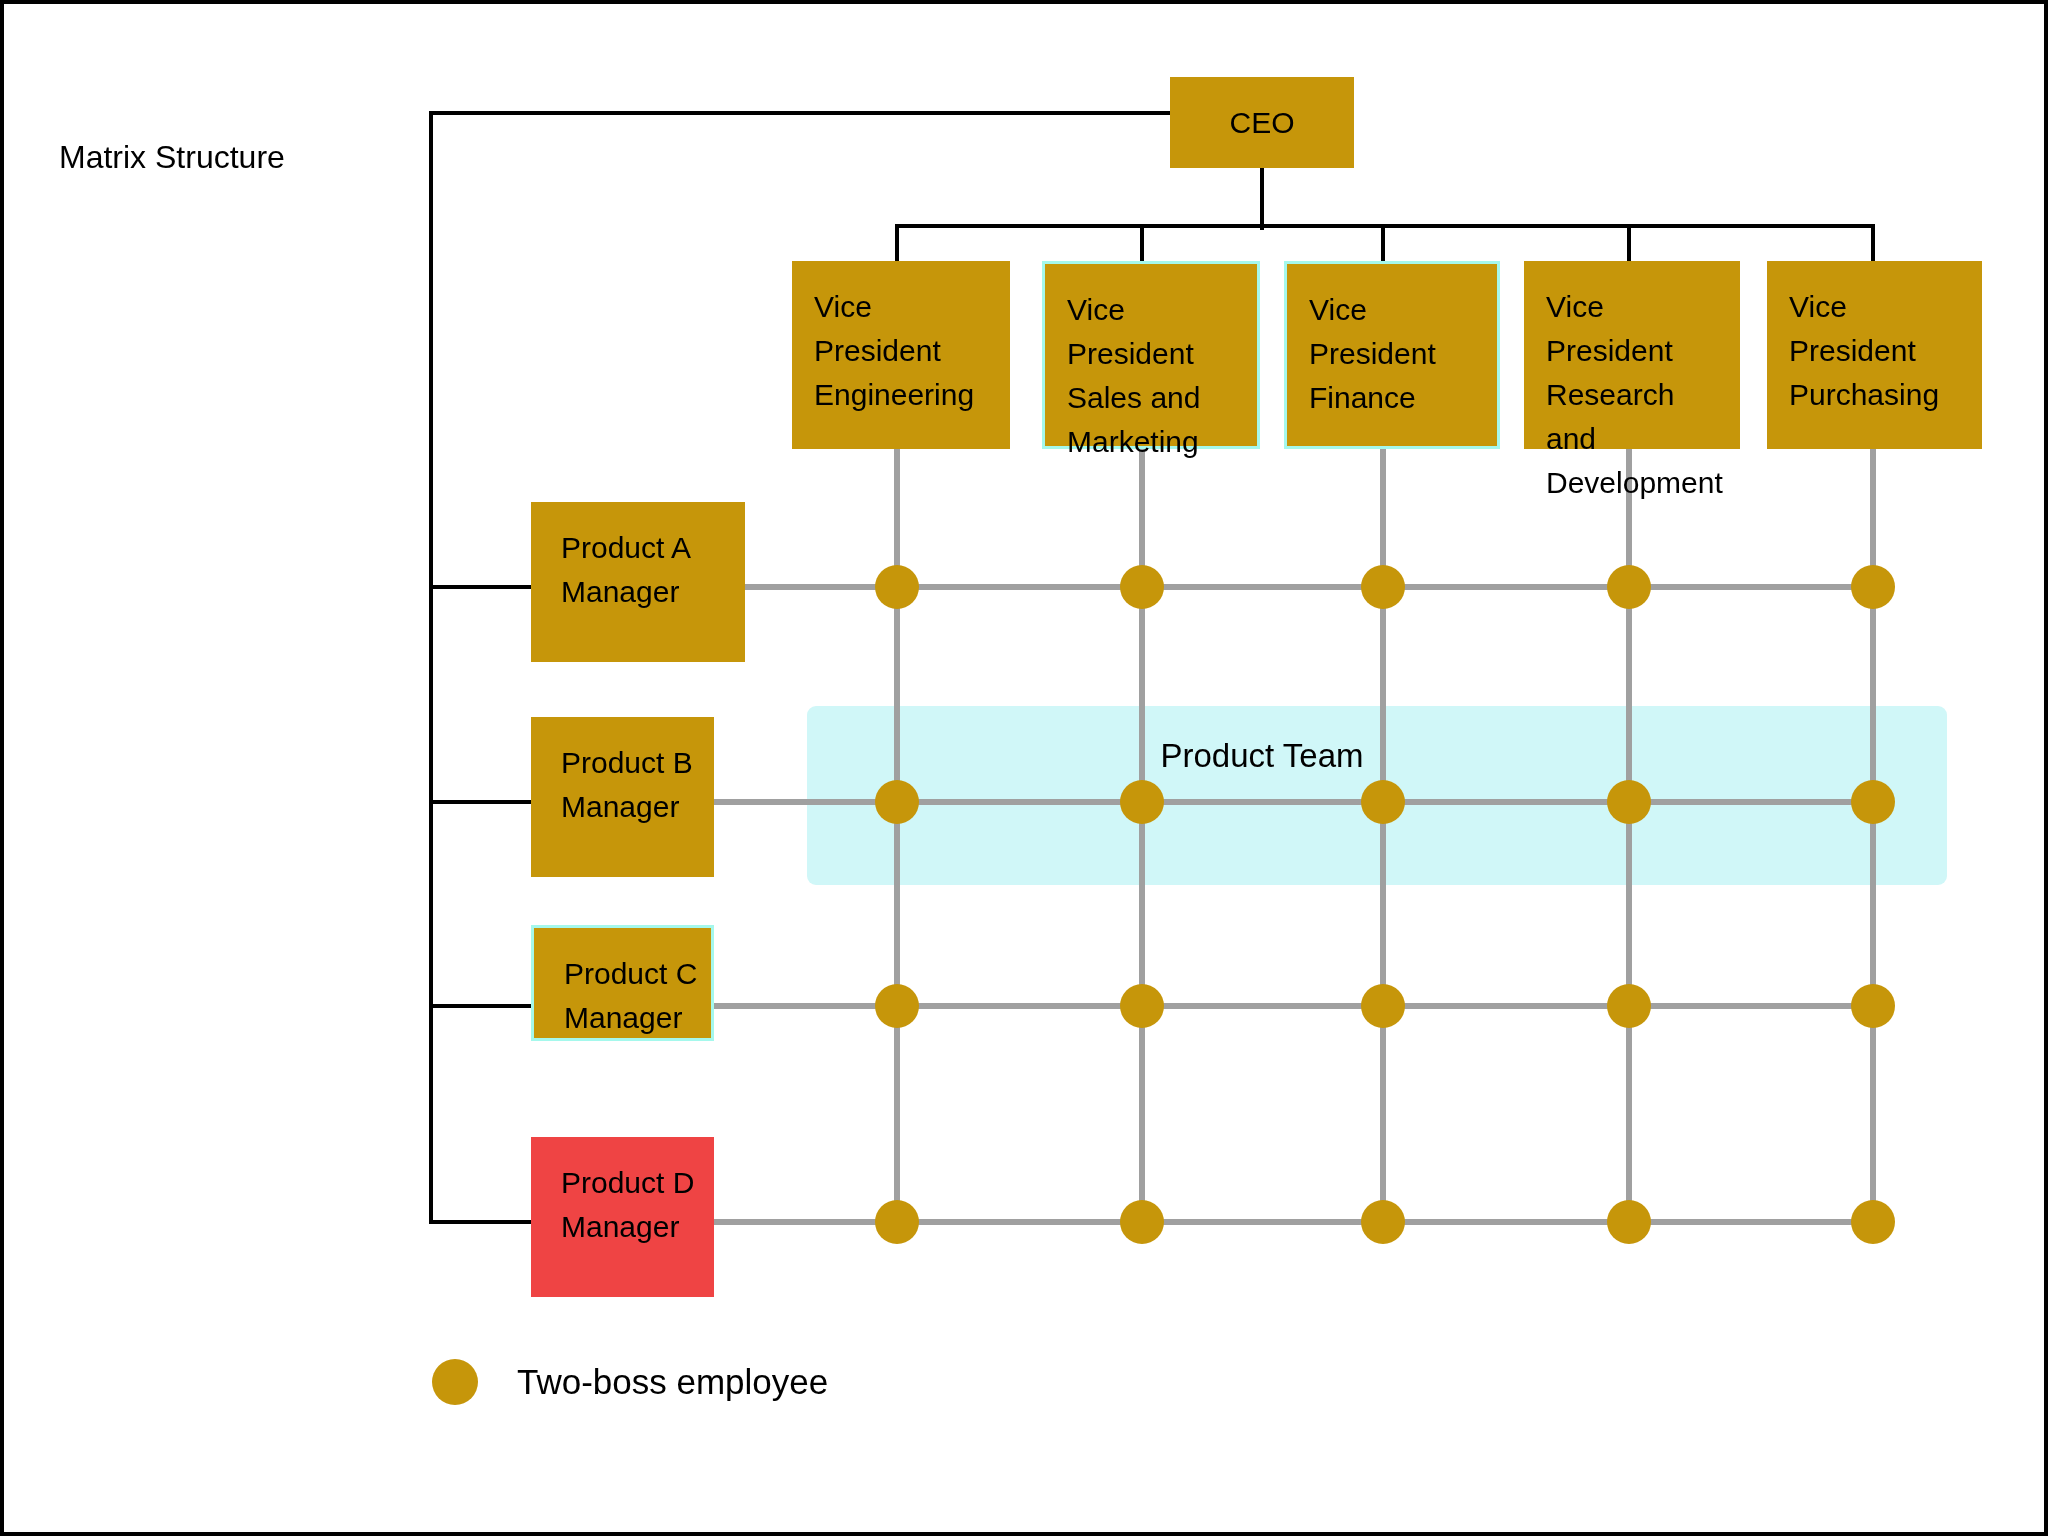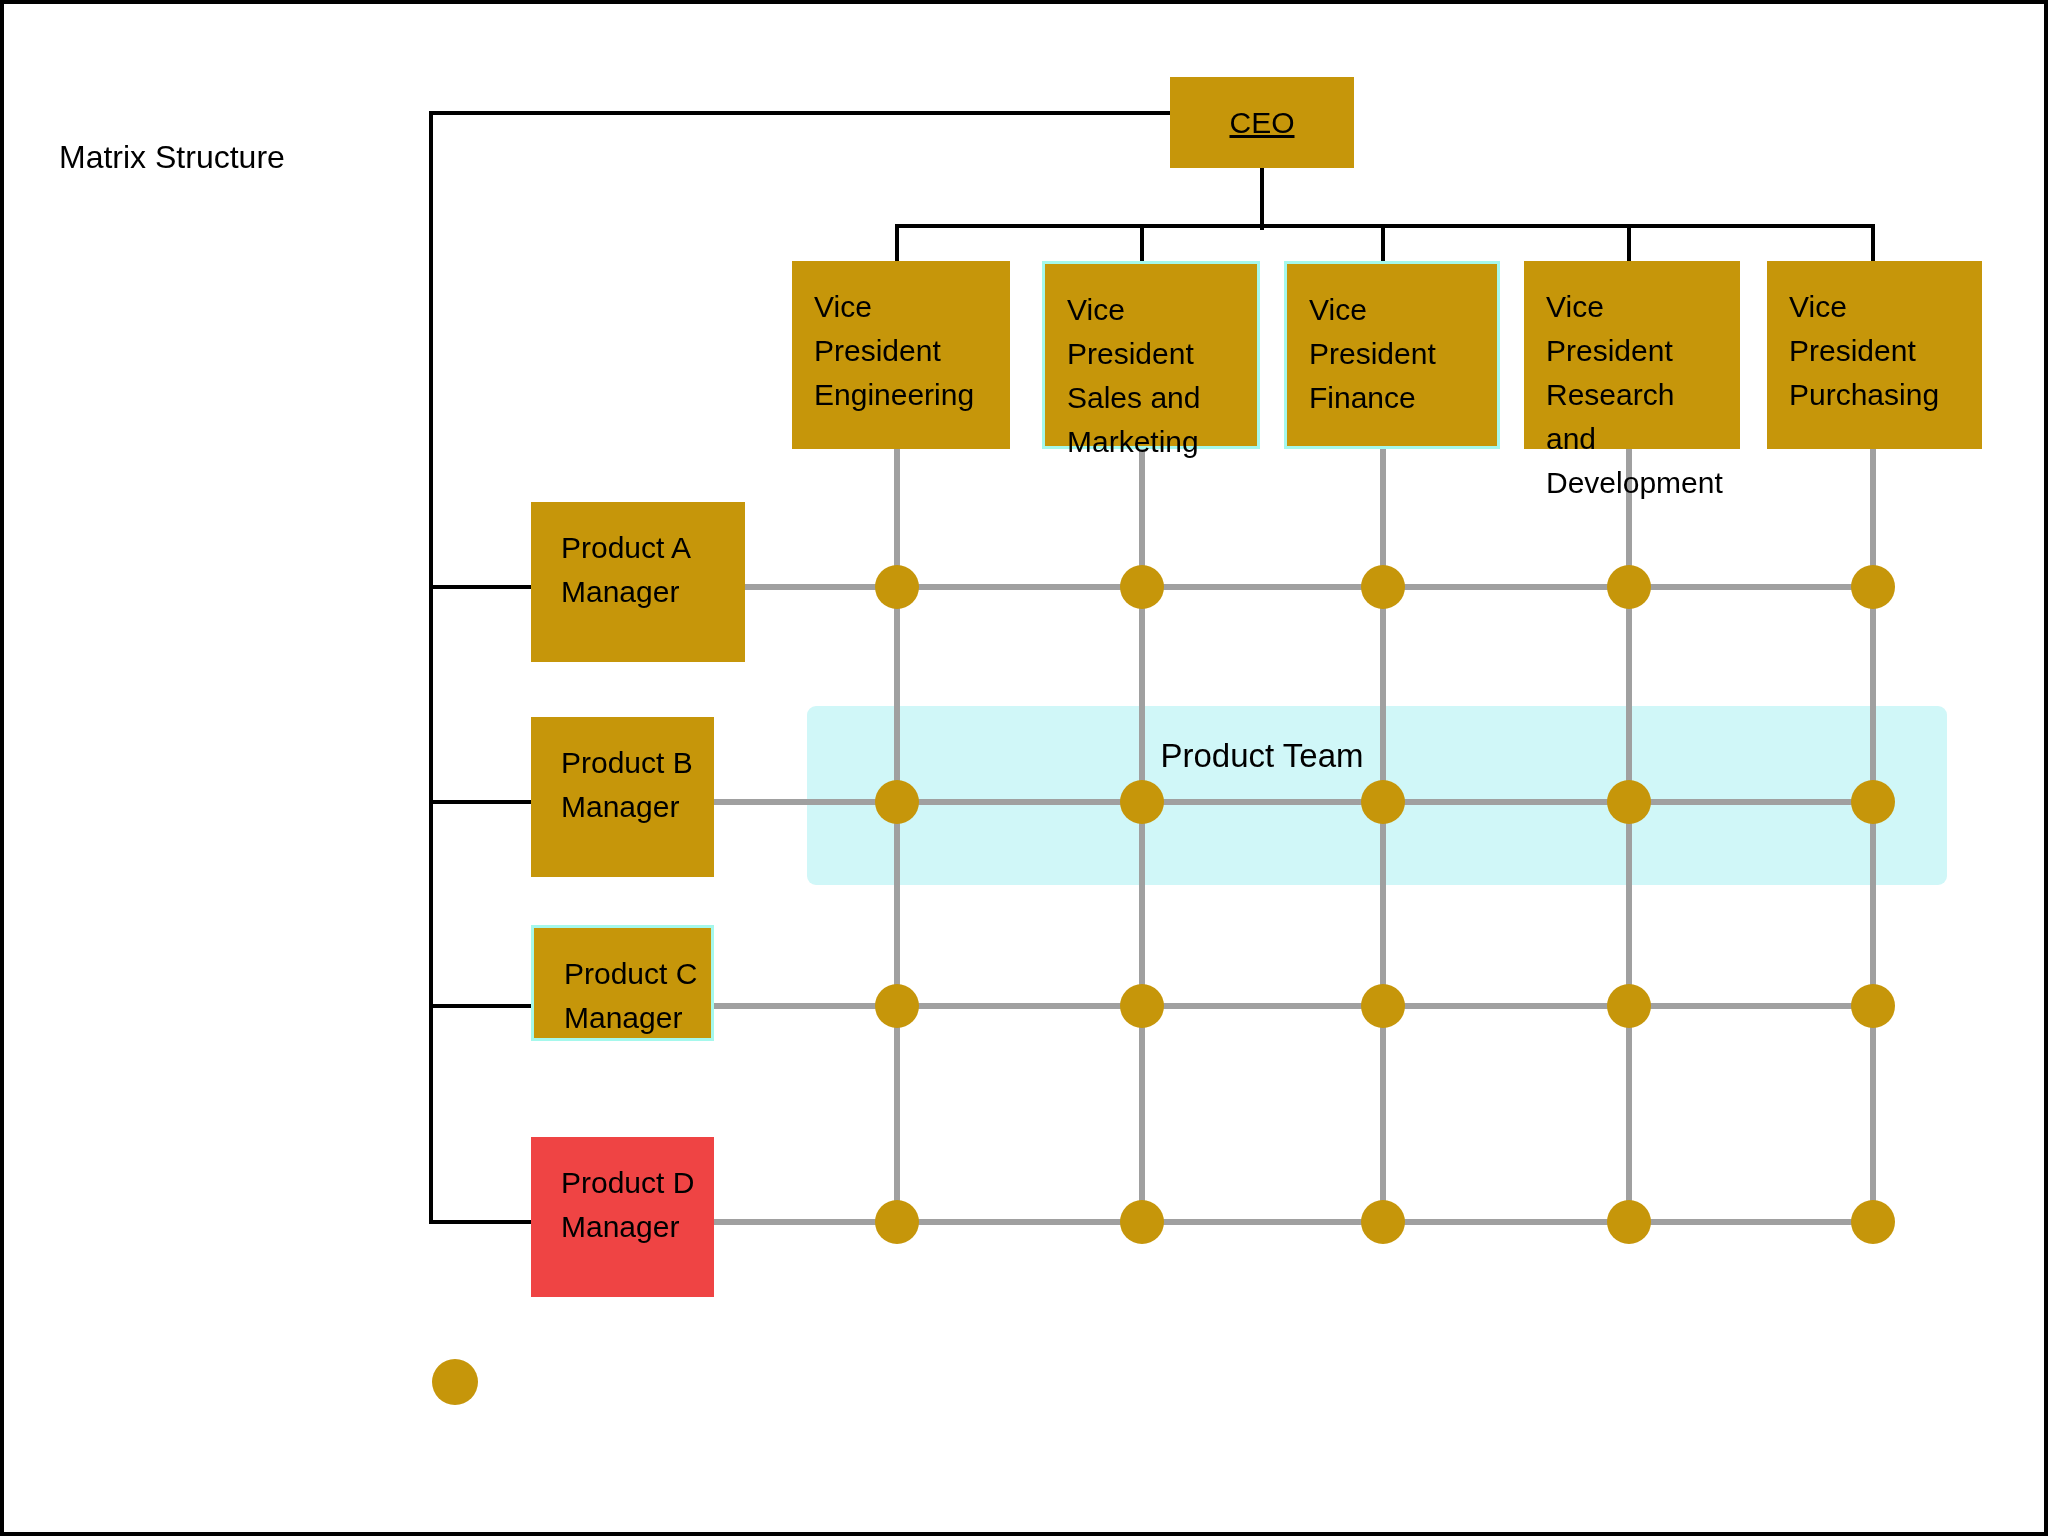--- a/index.html
+++ b/index.html
@@ -22,21 +22,21 @@
   .band-label{
     font-size:33px;color:#000;z-index:6;white-space:nowrap;
     transform:translateX(-50%);
   }
   .gline{background:#a0a0a0;z-index:2;}
   .bline{background:#000;z-index:3;}
   .node{
     box-sizing:border-box;color:#000;font-size:30px;line-height:44px;
     white-space:pre-line;z-index:4;
   }
-  .node.center{display:flex;align-items:center;justify-content:center;text-decoration:underline;}
+  .node.center{display:flex;align-items:center;justify-content:center;}
   .dot{border-radius:50%;z-index:5;}
   .legend-label{
     font-size:35px;color:#000;line-height:44px;white-space:nowrap;z-index:6;
   }
 </style>
 </head>
 <body>
 
 <div id="frame">
   <div class="abs title" style="left:55px;top:136px;">Matrix Structure</div>
@@ -108,13 +108,14 @@
       <div class="abs dot" style="left: 1603px; top: 980px; width: 44px; height: 44px; background: rgb(198, 150, 10);"></div>
       <div class="abs dot" style="left: 1847px; top: 980px; width: 44px; height: 44px; background: rgb(198, 150, 10);"></div>
       <div class="abs dot" style="left: 871px; top: 1196px; width: 44px; height: 44px; background: rgb(198, 150, 10);"></div>
       <div class="abs dot" style="left: 1116px; top: 1196px; width: 44px; height: 44px; background: rgb(198, 150, 10);"></div>
       <div class="abs dot" style="left: 1357px; top: 1196px; width: 44px; height: 44px; background: rgb(198, 150, 10);"></div>
       <div class="abs dot" style="left: 1603px; top: 1196px; width: 44px; height: 44px; background: rgb(198, 150, 10);"></div>
       <div class="abs dot" style="left: 1847px; top: 1196px; width: 44px; height: 44px; background: rgb(198, 150, 10);"></div>
     </div>
 
   <div class="abs dot" id="legend-dot" style="left: 428px; top: 1355px; width: 46px; height: 46px; background: rgb(198, 150, 10);"></div>
+  <div class="abs legend-label" id="legend-label" style="left: 513px; top: 1356px;">Two-boss employee</div>
 </div>
 
 </body></html>

